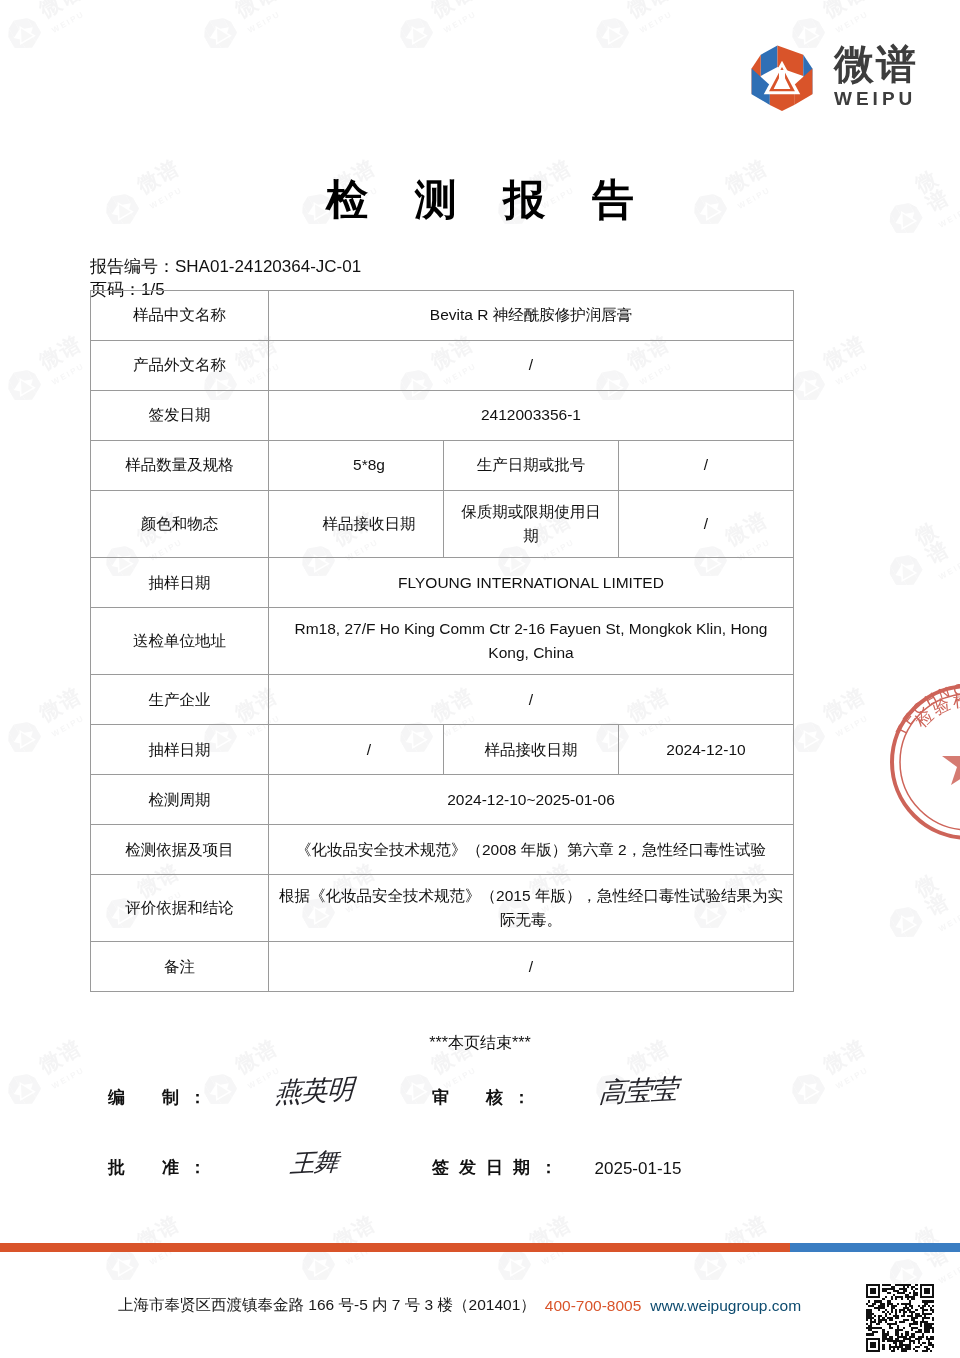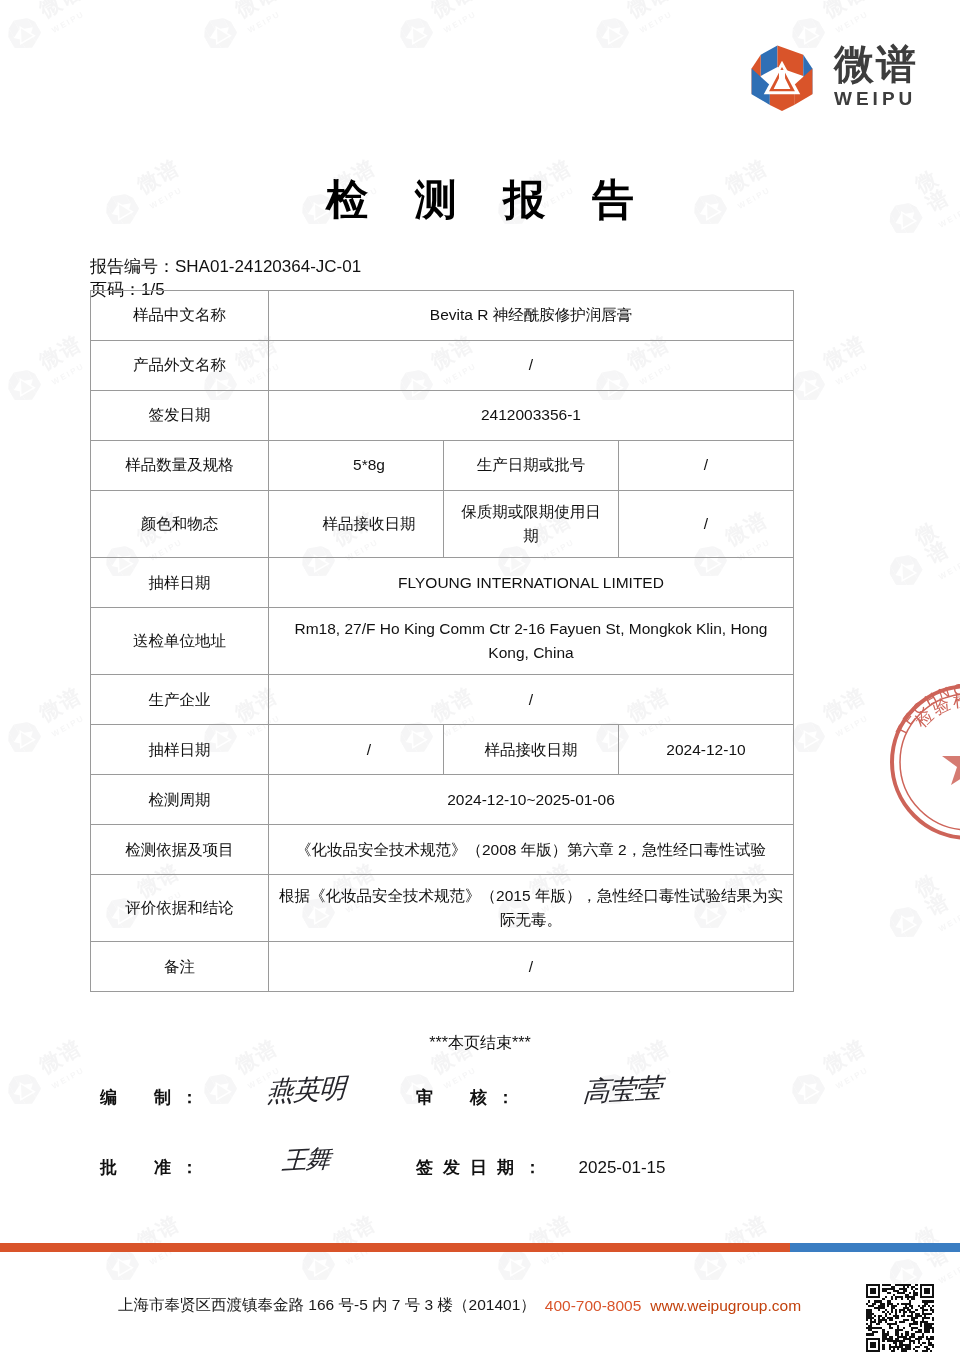--- a/index.html
+++ b/index.html
@@ -144,21 +144,21 @@
     width: 760px;
     font-size: 17px;
     font-weight: bold;
     color: #111;
   }
   .sign-row {
     display: flex;
     align-items: flex-start;
     height: 70px;
   }
-  .sign-cell { display: flex; align-items: center; }
+  .sign-cell { display: flex; align-items: flex-end; margin-left: 8px; }
   .sign-lbl {
     width: 96px;
     letter-spacing: 10px;
     white-space: nowrap;
     padding-top: 16px;
   }
   .sign-val {
     width: 220px;
     text-align: center;
     font-weight: normal;
@@ -210,21 +210,21 @@
     top: 1295px;
     left: 118px;
     font-size: 15.5px;
     color: #1a1a1a;
     display: flex;
     align-items: center;
     gap: 9px;
     white-space: nowrap;
   }
   #footer-phone { font-weight: normal; }
-  #footer-site { color: #c2410c; text-align: right; }
+  #footer-site { color: #0c4a6e; text-align: right; }
 
   #footer-qr {
     position: absolute;
     top: 1284px;
     left: 866px;
     width: 68px;
     height: 68px;
   }
 </style>
 </head>

